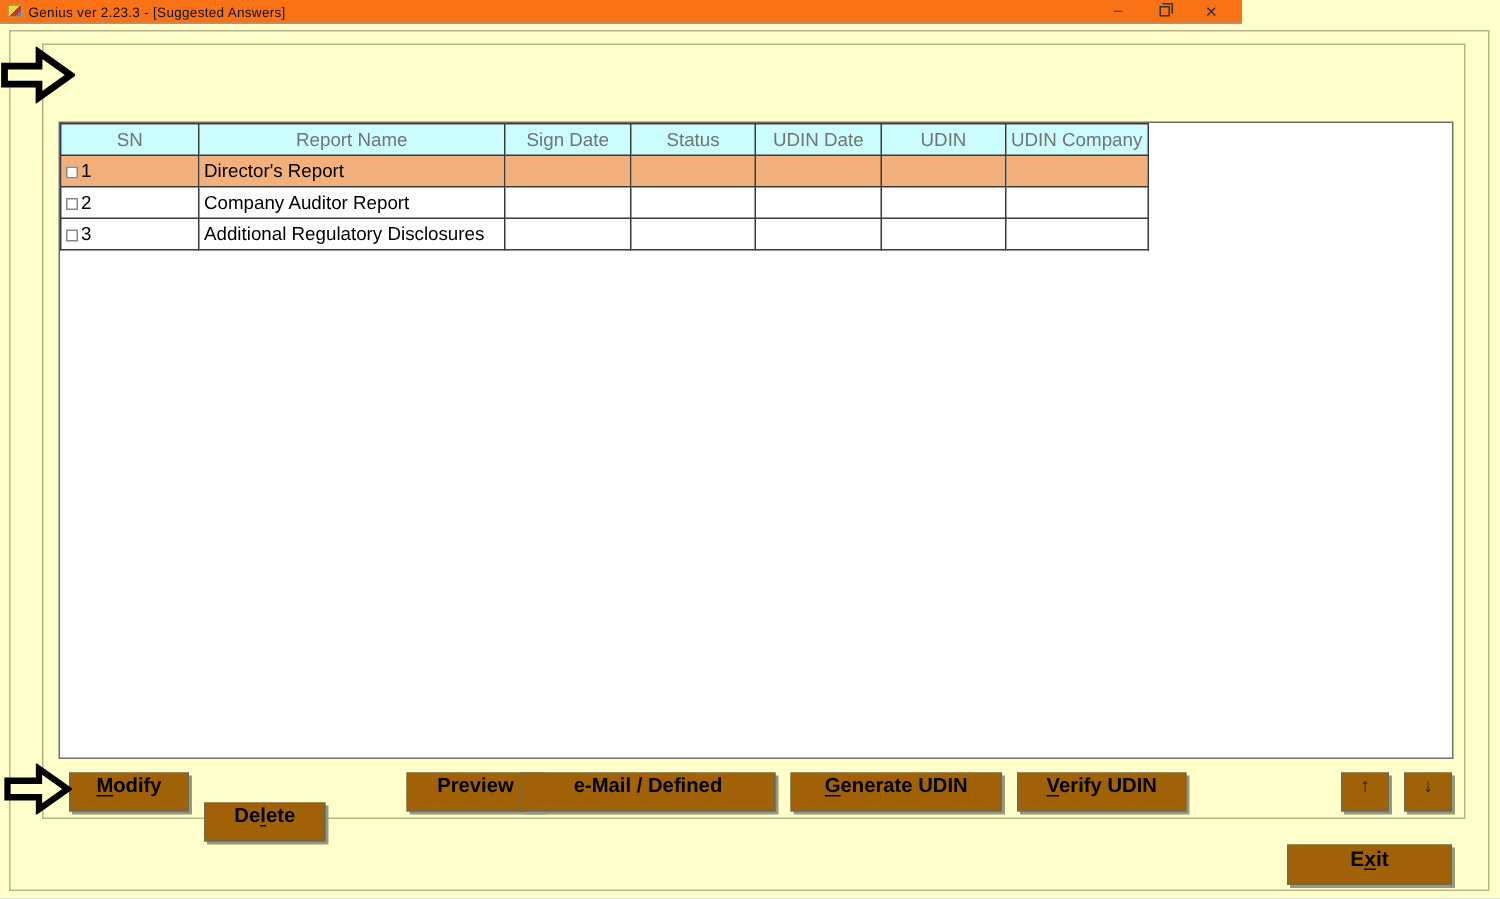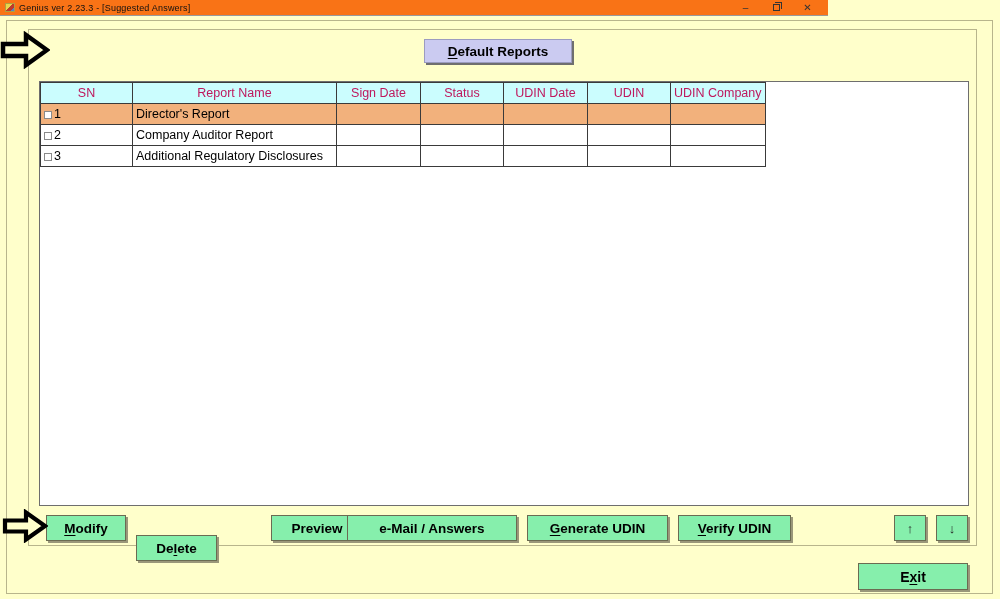--- a/index.html
+++ b/index.html
@@ -61,33 +61,33 @@
   
   .list-box {
     position:absolute; left:10px; top:51px; width:930px; height:425px;
     background:#ffffff; border:1px solid #6e6e6e;
   }
   table.grid { border-collapse:collapse; table-layout:fixed; }
   table.grid th, table.grid td {
     border:1px solid #3a3a3a; height:21px; padding:0 3px;
     font-size:12.5px; font-weight:normal; overflow:hidden; white-space:nowrap;
   }
-  table.grid th { background:#CBFDFE; text-align:center; color:#be185d; }
+  table.grid th { background:#CBFDFE; text-align:center; color:#737373; }
   td.sn-cell { text-align:left; }
   tr.row-selected td { background:#F2B17C; }
   tr.row-plain td { background:#ffffff; }
   .cbx {
     display:inline-block; width:8px; height:8px; background:#fff;
     border:1px solid #8a8a8a; margin-right:2px; vertical-align:-1px; cursor:pointer;
   }
   
   .btn-orange {
-    position:absolute; height:26px; background:#86efac;
+    position:absolute; height:26px; background:#a16207;
     border:1px solid #6b6b52; box-shadow:2px 2px 0 #9a977a;
-    display:flex; align-items:center; justify-content:center;
+    display:flex; align-items:flex-start; justify-content:center;
     font-size:13.5px; font-weight:bold; color:#000; cursor:pointer;
   }
   .actions .btn-orange { top:485px; }
   #btn-modify   { left:17px;  width:80px; }
   #btn-delete   { left:107px; width:81px;margin-top:20px; }
   #btn-preview  { left:198px; width:92px;margin-left:44px; }
   #btn-email    { left:318px; width:170px; }
   #btn-generate { left:498px; width:141px; }
   #btn-verify   { left:649px; width:113px; }
   #btn-up       { left:865px; width:32px; font-size:13px; color:#222; }
@@ -112,23 +112,20 @@
           <span class="restore-box"></span>
         </span>
       <span class="ctrl">✕</span>
     </span>
   </div>
 
   <div class="outer-frame"></div>
 
   <div class="main-panel">
 
-    <div class="tab-lav" id="tab-default">
-      <span><span></span><span class="u">D</span><span>efault Reports</span></span>
-    </div>
 
     <div class="list-box">
       <table class="grid">
         <colgroup>
           <col style="width:92px">
             <col style="width:204px">
             <col style="width:84px">
           <col style="width:83px">
             <col style="width:84px">
             <col style="width:83px">
@@ -181,21 +178,21 @@
       <div class="btn-orange" id="btn-modify">
         <span><span></span><span class="u">M</span><span>odify</span></span>
       </div>
       <div class="btn-orange" id="btn-delete">
         <span><span>De</span><span class="u">l</span><span>ete</span></span>
       </div>
       <div class="btn-orange" id="btn-preview">
         <span><span>Preview</span><span class="u"></span><span></span></span>
       </div>
       <div class="btn-orange" id="btn-email">
-        <span><span>e-Mail / Answers</span><span class="u"></span><span></span></span>
+        <span><span>e-Mail / Defined</span><span class="u"></span><span></span></span>
       </div>
       <div class="btn-orange" id="btn-generate">
         <span><span></span><span class="u">G</span><span>enerate UDIN</span></span>
       </div>
       <div class="btn-orange" id="btn-verify">
         <span><span></span><span class="u">V</span><span>erify UDIN</span></span>
       </div>
       <div class="btn-orange" id="btn-up">
         <span>↑</span>
       </div>

